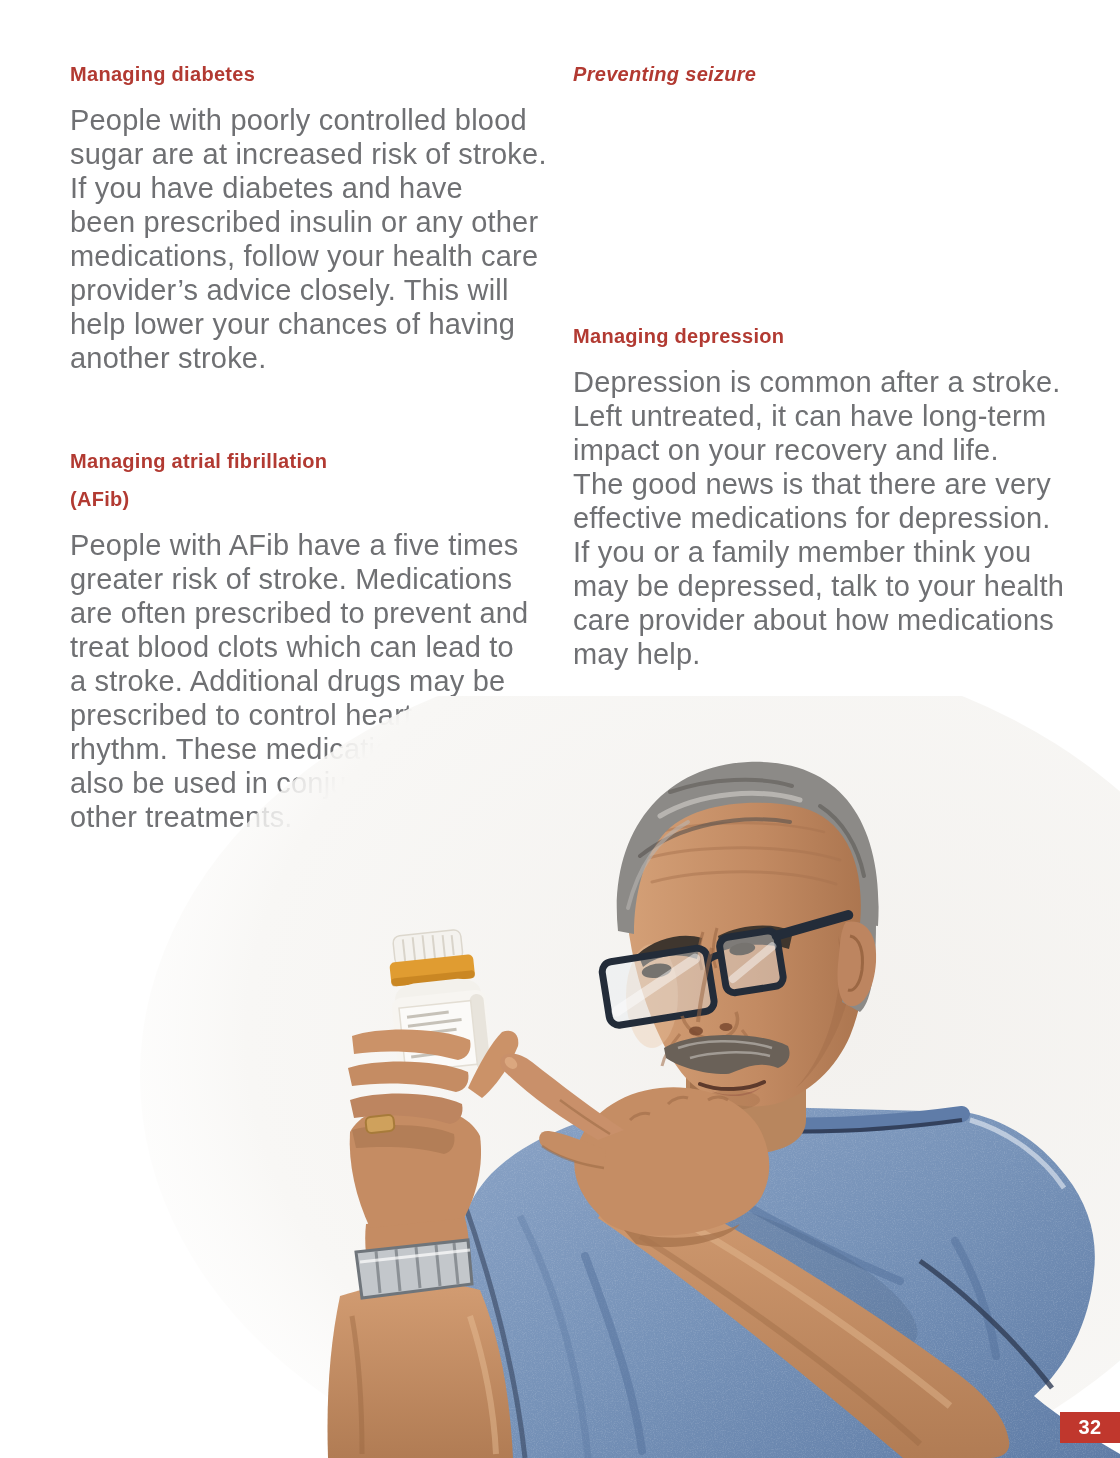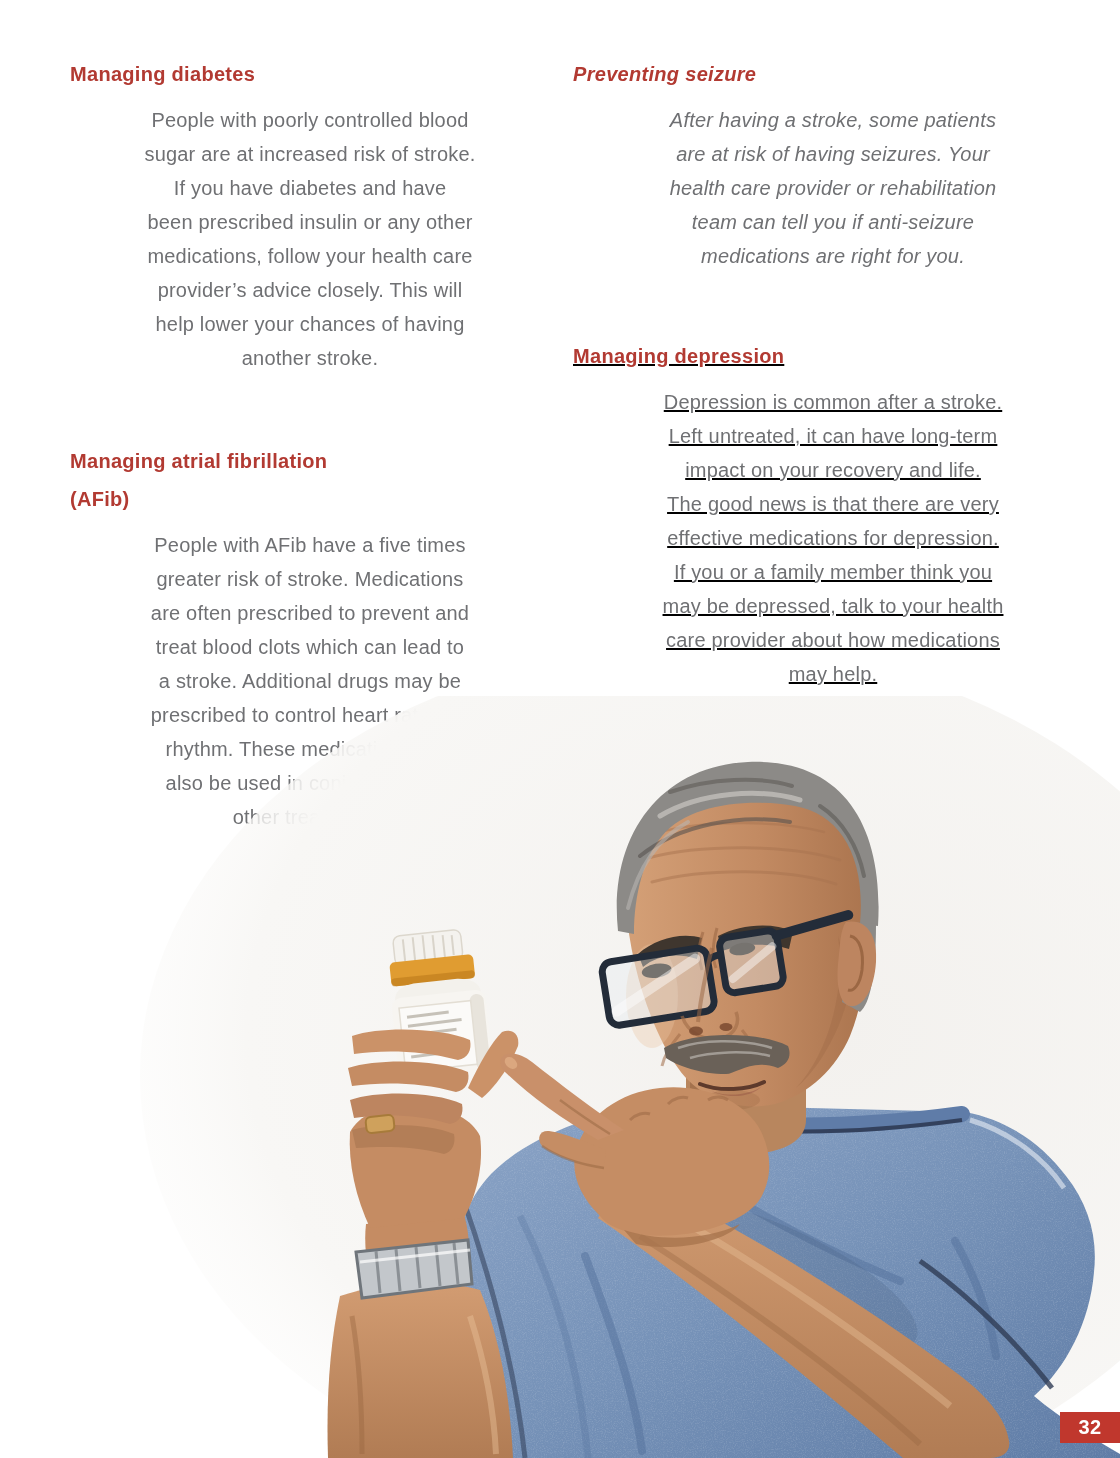--- a/index.html
+++ b/index.html
@@ -23,31 +23,30 @@
     margin:0;
     font-size:20px;
     line-height:38px;
     font-weight:bold;
     letter-spacing:.3px;
     color:var(--heading);
     white-space:pre-line;
   }
   .section p{
     margin:10px 0 0 0;
-    font-size:20px;
+    font-size:29px;
     line-height:34px;
     letter-spacing:.2px;
     color:var(--body);
     white-space:pre-line;
-    text-align:center;
   }
   .sec-diabetes{left:70px;top:55px;width:480px;}
   .sec-afib{left:70px;top:442px;width:480px;}
   .sec-seizure{left:573px;top:55px;width:520px;font-style:italic;}
-  .sec-depression{left:573px;top:337px;width:520px;text-decoration:underline;}
+  .sec-depression{left:573px;top:317px;width:520px;}
   .photo{position:absolute;left:0;top:696px;width:1120px;height:762px;}
   .badge{
     position:absolute;
     left:1060px;top:1412px;
     width:60px;height:31px;
     background:var(--badge-bg);
     color:var(--badge-text);
     font-size:20px;font-weight:bold;
     display:flex;align-items:center;justify-content:center;
     letter-spacing:.5px;
@@ -79,25 +78,20 @@
 treat blood clots which can lead to
 a stroke. Additional drugs may be
 prescribed to control heart rate and
 rhythm. These medications may
 also be used in conjunction with
 other treatments.</p>
   </div>
 
   <div class="section sec-seizure">
     <h2>Preventing seizure</h2>
-    <p>After having a stroke, some patients
-are at risk of having seizures. Your
-health care provider or rehabilitation
-team can tell you if anti-seizure
-medications are right for you.</p>
   </div>
 
   <div class="section sec-depression">
     <h2>Managing depression</h2>
     <p>Depression is common after a stroke.
 Left untreated, it can have long-term
 impact on your recovery and life.
 The good news is that there are very
 effective medications for depression.
 If you or a family member think you

